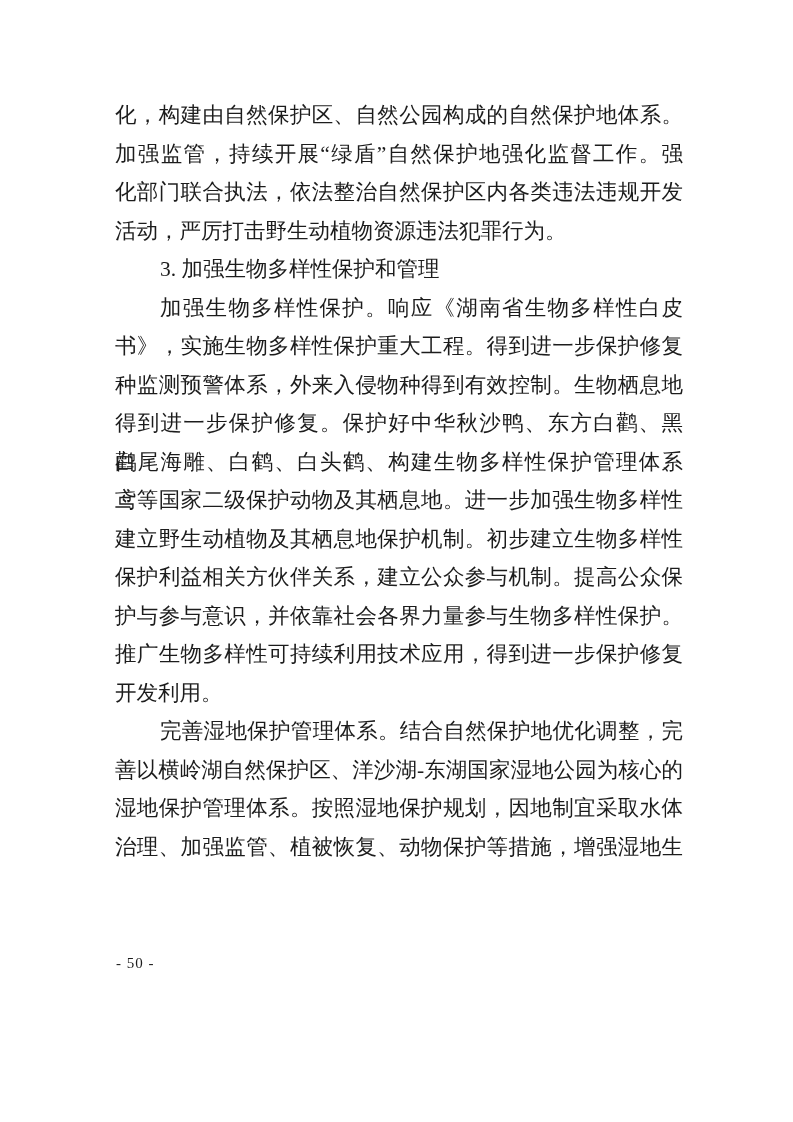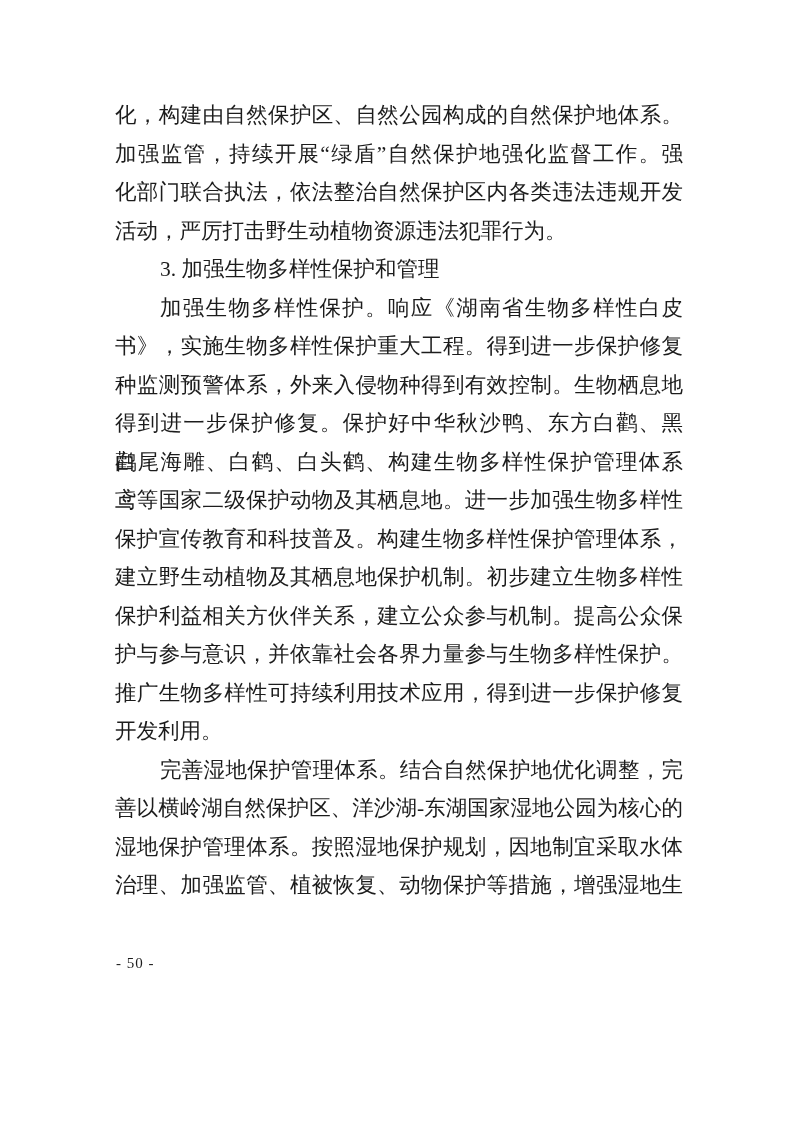--- a/index.html
+++ b/index.html
@@ -61,21 +61,20 @@
       <div class="tline"><span>加强监管，持续开展“绿盾”自然保护地强化监督工作。强</span></div>
       <div class="tline"><span>化部门联合执法，依法整治自然保护区内各类违法违规开发</span></div>
       <div class="tline end"><span>活动，严厉打击野生动植物资源违法犯罪行为。</span></div>
       <div class="tline indent end"><span class="bold">3. 加强生物多样性保护和管理</span></div>
       <div class="tline indent"><span class="bold">加强生物多样性保护。</span><span>响应《湖南省生物多样性白皮</span></div>
       <div class="tline"><span>书》，实施生物多样性保护重大工程。得到进一步保护修复</span></div>
       <div class="tline"><span>种监测预警体系，外来入侵物种得到有效控制。生物栖息地</span></div>
       <div class="tline"><span>得到进一步保护修复。保护好中华秋沙鸭、东方白鹳、黑鹳、</span></div>
       <div class="tline"><span>白尾海雕、白鹤、白头鹤、构建生物多样性保护管理体系</span></div>
       <div class="tline"><span>鸢等国家二级保护动物及其栖息地。进一步加强生物多样性</span></div>
-      <div class="tline"><span>保护宣传教育和科技普及。构建生物多样性保护管理体系，</span></div>
       <div class="tline"><span>建立野生动植物及其栖息地保护机制。初步建立生物多样性</span></div>
       <div class="tline"><span>保护利益相关方伙伴关系，建立公众参与机制。提高公众保</span></div>
       <div class="tline"><span>护与参与意识，并依靠社会各界力量参与生物多样性保护。</span></div>
       <div class="tline"><span>推广生物多样性可持续利用技术应用，得到进一步保护修复</span></div>
       <div class="tline end"><span>开发利用。</span></div>
       <div class="tline indent"><span class="bold">完善湿地保护管理体系。</span><span>结合自然保护地优化调整，完</span></div>
       <div class="tline"><span>善以横岭湖自然保护区、洋沙湖-东湖国家湿地公园为核心的</span></div>
       <div class="tline"><span>湿地保护管理体系。按照湿地保护规划，因地制宜采取水体</span></div>
       <div class="tline"><span>治理、加强监管、植被恢复、动物保护等措施，增强湿地生</span></div>
     </div>

